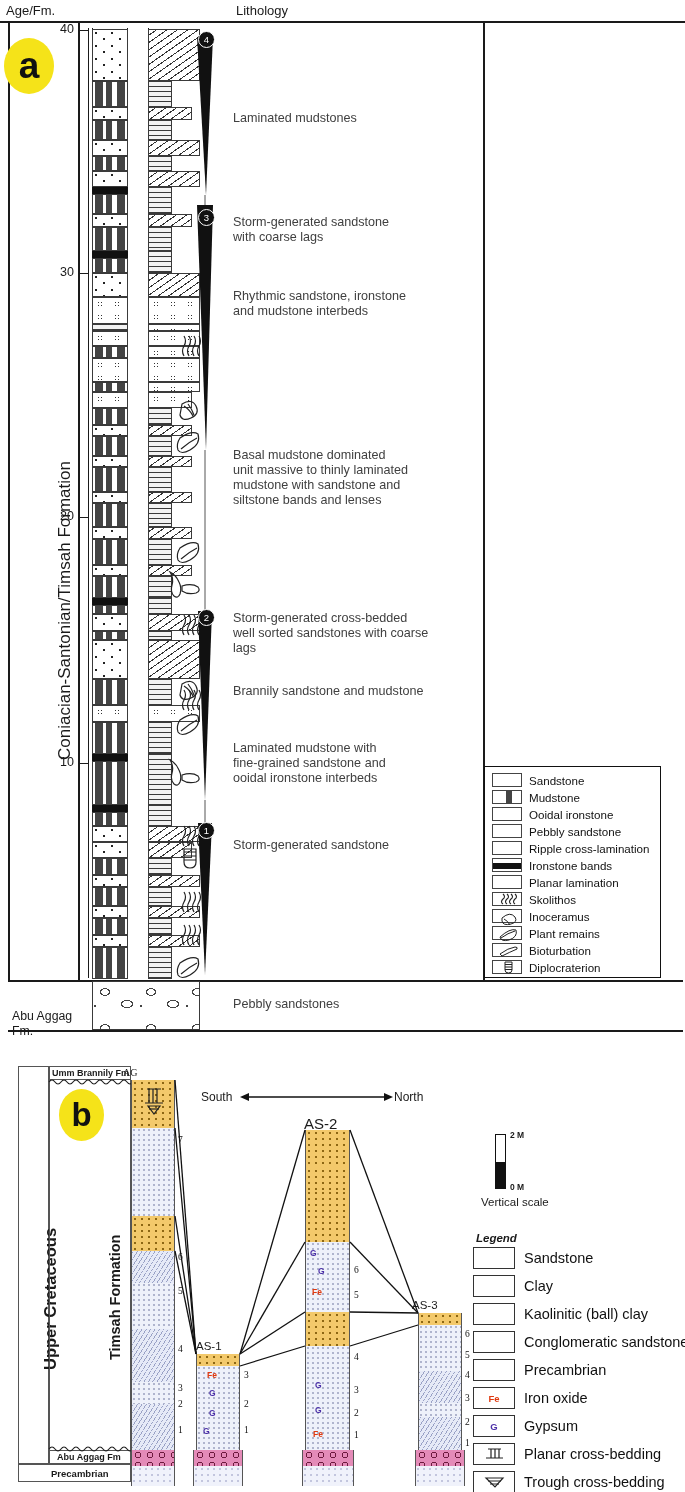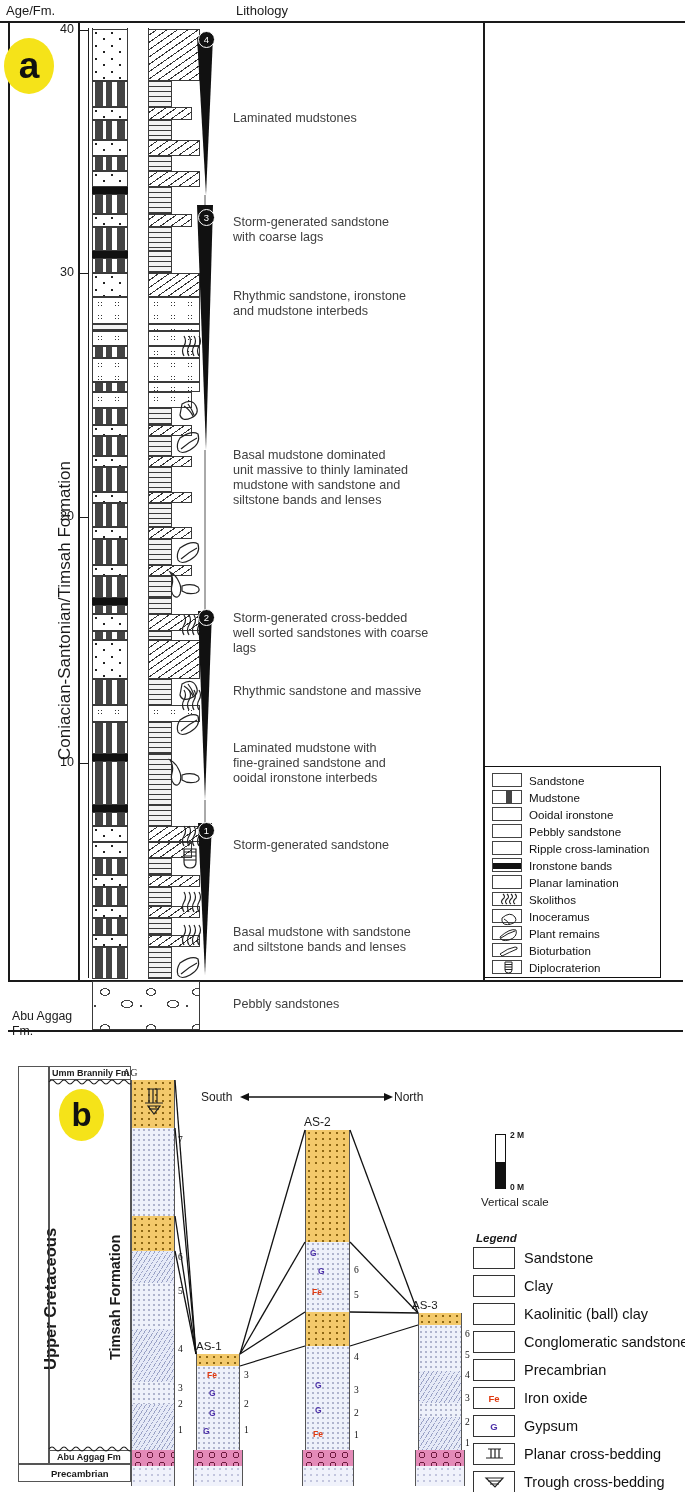--- a/index.html
+++ b/index.html
@@ -338,27 +338,25 @@
 with coarse lags</div>
   <div class="txt desc" style="left:233px;top:448px;">Basal mudstone dominated
 unit massive to thinly laminated
 mudstone with sandstone and
 siltstone bands and lenses</div>
   <div class="txt desc" style="left:233px;top:289px;">Rhythmic sandstone, ironstone
 and mudstone interbeds</div>
   <div class="txt desc" style="left:233px;top:611px;">Storm-generated cross-bedded
 well sorted sandstones with coarse
 lags</div>
-  <div class="txt desc" style="left:233px;top:684px;">Rhythmic sandstone and massive</div>
+  <div class="txt desc" style="left:233px;top:684px;">Brannily sandstone and mudstone</div>
   <div class="txt desc" style="left:233px;top:741px;">Laminated mudstone with
 fine-grained sandstone and
 ooidal ironstone interbeds</div>
   <div class="txt desc" style="left:233px;top:838px;">Storm-generated sandstone</div>
-  <div class="txt desc" style="left:233px;top:925px;">Basal mudstone with sandstone
-and siltstone bands and lenses</div>
 
   <div class="txt" style="left:12px;top:985px;font-size:12.3px;margin-top:24px;">Abu Aggag
 Fm.</div>
   <div class="pat p-pebbly" style="left:92px;top:981px;width:108px;height:49px;"></div>
   <div class="txt desc" style="left:233px;top:997px;text-align:center;">Pebbly sandstones</div>
 
   <div class="legendA" style="left:484px;top:766px;width:177px;height:212px;">
     <div class="legA-row" style="left:7px;top:6px;">
       <div class="legA-sw p-sand"></div>
       <div class="legA-tx">Sandstone</div>
@@ -513,21 +511,21 @@
     <div class="unit u-prec" style="left:193px;top:426px;width:50px;height:20px;"></div>
     <div class="mk mk-fe" style="left:207px;top:330px;">Fe</div>
     <div class="mk mk-g" style="left:209px;top:348px;">G</div>
     <div class="mk mk-g" style="left:209px;top:368px;">G</div>
     <div class="mk mk-g" style="left:203px;top:386px;">G</div>
     <div class="unum" style="left:244px;top:330px;">3</div>
     <div class="unum" style="left:244px;top:359px;">2</div>
     <div class="unum" style="left:244px;top:385px;">1</div>
   </div>
 
-  <div class="txt" style="left:304px;top:75px;font-size:12px;">AS-2</div>
+  <div class="txt" style="left:304px;top:75px;font-size:15px;">AS-2</div>
   <div>
     <div class="unit u-sand" style="left:305px;top:90px;width:45px;height:38px;"></div>
     <div class="unit u-sand" style="left:305px;top:128px;width:45px;height:22px;"></div>
     <div class="unit u-sand" style="left:305px;top:150px;width:45px;height:52px;"></div>
     <div class="unit u-clay" style="left:305px;top:202px;width:45px;height:70px;"></div>
     <div class="unit u-sand" style="left:305px;top:272px;width:45px;height:34px;"></div>
     <div class="unit u-clay" style="left:305px;top:306px;width:45px;height:104px;"></div>
     <div class="unit u-cong" style="left:302px;top:410px;width:52px;height:16px;"></div>
     <div class="unit u-prec" style="left:302px;top:426px;width:52px;height:20px;"></div>
     <div class="mk mk-g" style="left:310px;top:208px;">G</div>

